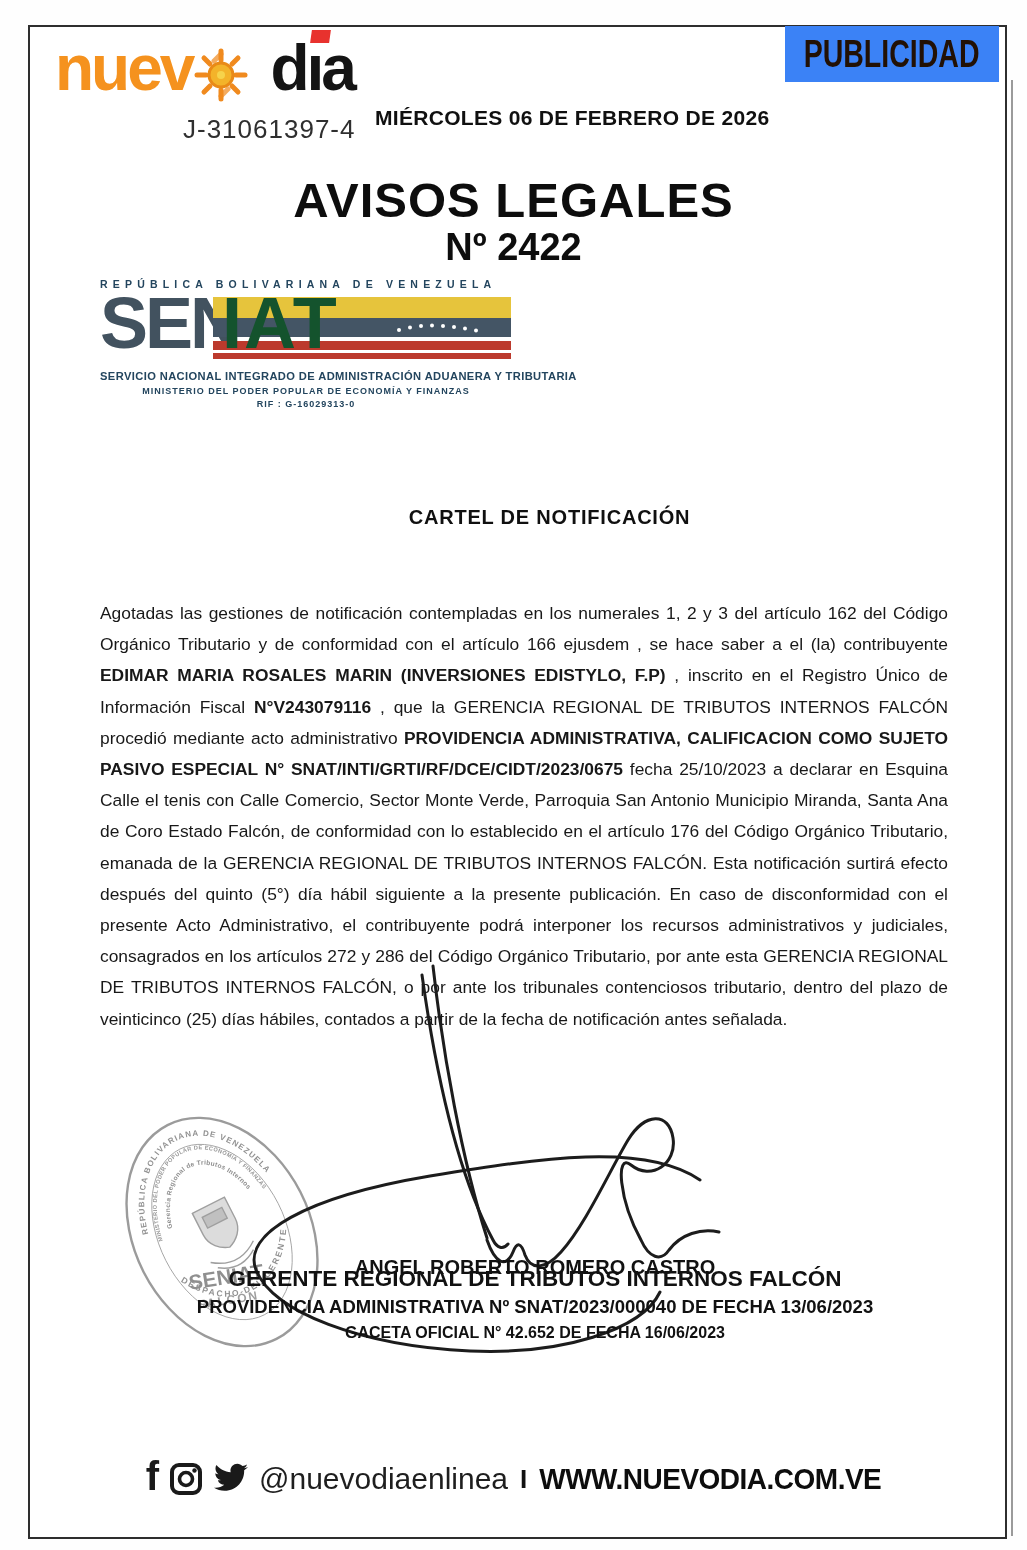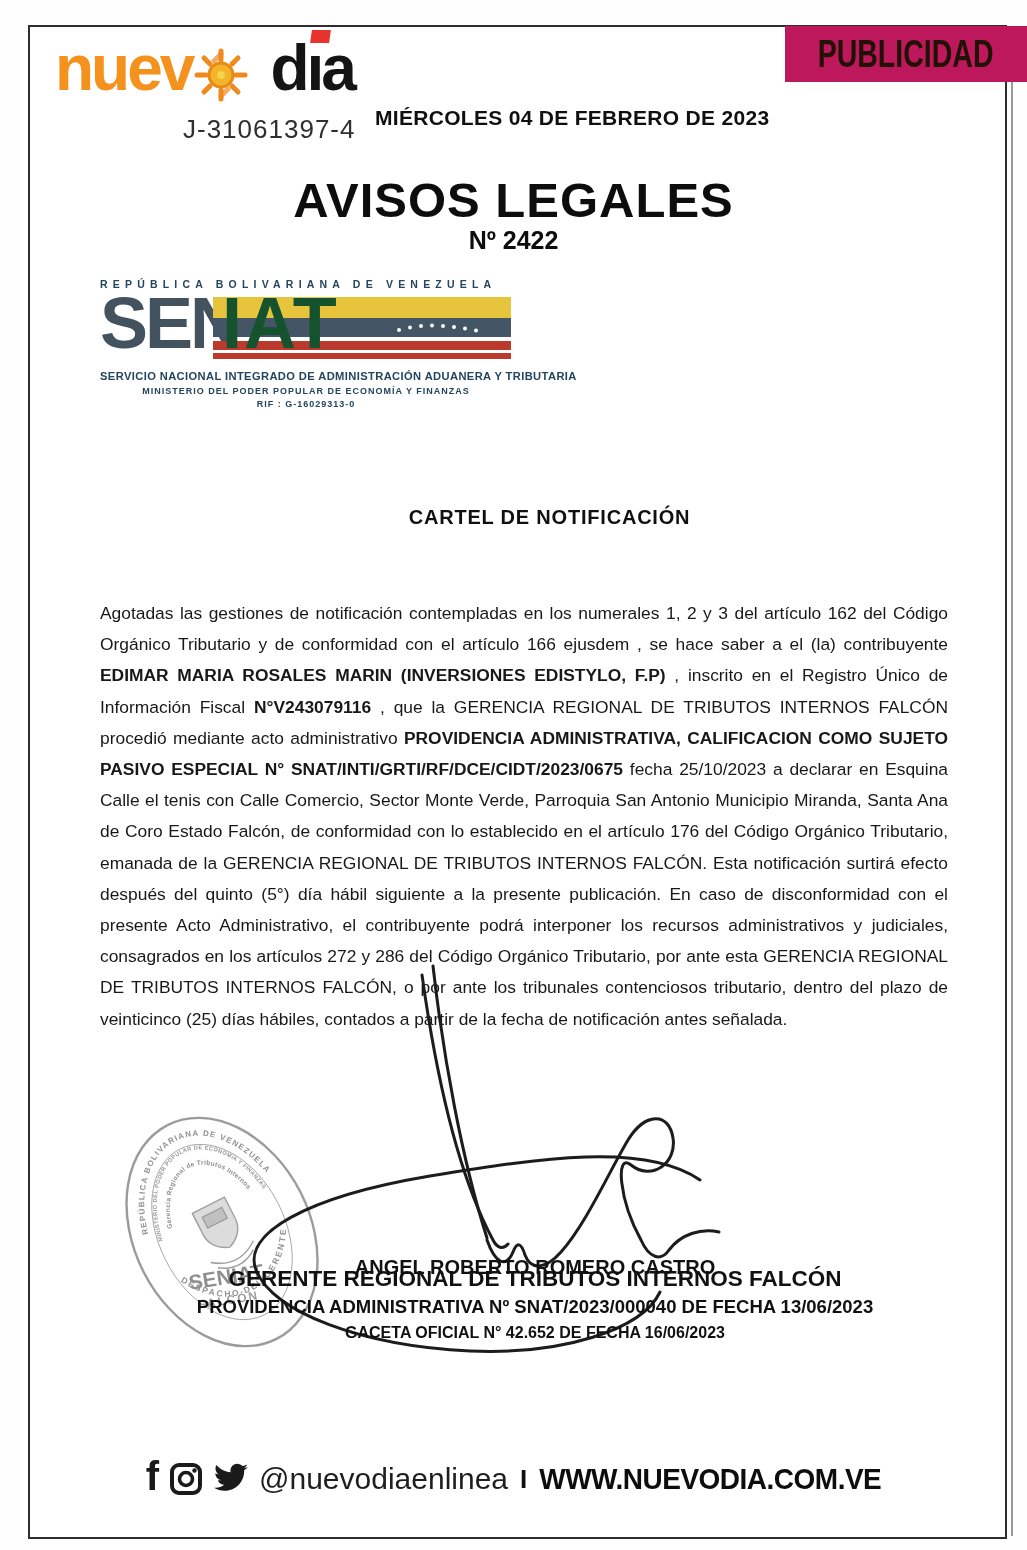--- a/index.html
+++ b/index.html
@@ -5,38 +5,38 @@
   html,body{margin:0;padding:0;background:#fff;}
   #page{position:relative;width:1027px;height:1550px;background:#fefefe;overflow:hidden;
         font-family:"Liberation Sans", sans-serif;color:#161616;}
   .abs{position:absolute;}
 
   
   #frame{left:28px;top:25px;width:975px;height:1510px;border:2px solid #2e2e2e;background:#fff;}
   #frame-shadow{left:1011px;top:80px;width:2px;height:1456px;background:#9a9a9a;}
 
   
-  #publicidad{left:785px;top:26px;width:242px;height:56px;background:#be185d;
+  #publicidad{left:785px;top:26px;width:214px;height:56px;background:#3b82f6;
     display:flex;align-items:center;justify-content:center;}
   #publicidad span{font-weight:700;font-size:31px;letter-spacing:0px;color:#221105;
     transform:scaleY(1.25) scaleX(0.92);}
 
   
   #masthead{left:55px;top:36px;display:flex;align-items:flex-end;}
   .logo-word{font-weight:700;font-size:64px;letter-spacing:-3px;line-height:1;}
   .logo-nuev{color:#F5921E;}
   .logo-dia{color:#141414;position:relative;margin-left:20px;}
   #logo-accent{position:absolute;left:41px;top:-6px;width:19px;height:13px;background:#E8322E;transform:skewX(-8deg);}
   #logo-sun{margin:0 2px -2px 2px;}
   #registry{left:183px;top:114px;font-size:26px;color:#2f2f2f;letter-spacing:1px;}
   #date{left:375px;top:106px;font-size:21px;font-weight:700;letter-spacing:0.3px;color:#101010;}
 
   
   #section-title{left:0;top:172px;width:1027px;text-align:center;font-size:49px;font-weight:800;letter-spacing:1px;color:#0d0d0d;}
-  #section-number{left:0;top:226px;width:1027px;text-align:center;font-size:25px;font-weight:800;color:#0d0d0d;}
+  #section-number{left:0;top:226px;width:1027px;text-align:center;font-size:38px;font-weight:800;color:#0d0d0d;}
 
   
   #seniat{left:100px;top:278px;width:412px;}
   #seniat-republic{font-size:10.5px;font-weight:700;letter-spacing:5.2px;color:#23455E;white-space:nowrap;}
   #seniat-row{position:relative;height:72px;margin-top:2px;}
   #seniat-sen{position:absolute;left:0;top:-10px;font-size:72px;font-weight:700;letter-spacing:-3px;color:#42525F;}
   #seniat-flag{position:absolute;left:113px;top:5px;}
   #seniat-iat{position:absolute;left:122px;top:-10px;font-size:72px;font-weight:700;letter-spacing:2px;color:#14532d;}
   #seniat-service{font-size:11.5px;font-weight:700;letter-spacing:0.4px;color:#23455E;margin-top:6px;text-align:center;white-space:nowrap;transform:scaleX(0.97);transform-origin:left;}
   #seniat-ministry{font-size:9px;font-weight:700;letter-spacing:1px;color:#23455E;margin-top:4px;text-align:center;}
@@ -90,21 +90,21 @@
       </g>
       <circle cx="27" cy="27" r="12" fill="#F3B32A" stroke="#E98A17" stroke-width="3"></circle>
       <circle cx="27" cy="27" r="4" fill="#F6D34B"></circle>
     </svg>
     <span class="logo-word logo-dia">
       <span id="logo-accent"></span>
       <span>dıa</span>
     </span>
   </div>
   <div class="abs" id="registry">J-31061397-4</div>
-  <div class="abs" id="date">MIÉRCOLES 04 DE FEBRERO DE 2023</div>
+  <div class="abs" id="date">MIÉRCOLES 06 DE FEBRERO DE 2026</div>
 
   <div class="abs" id="publicidad">
     <span>PUBLICIDAD</span>
   </div>
 
   <div class="abs" id="section-title">AVISOS LEGALES</div>
   <div class="abs" id="section-number">Nº 2422</div>
 
   <div class="abs" id="seniat">
     <div id="seniat-republic">REPÚBLICA BOLIVARIANA DE VENEZUELA</div>

